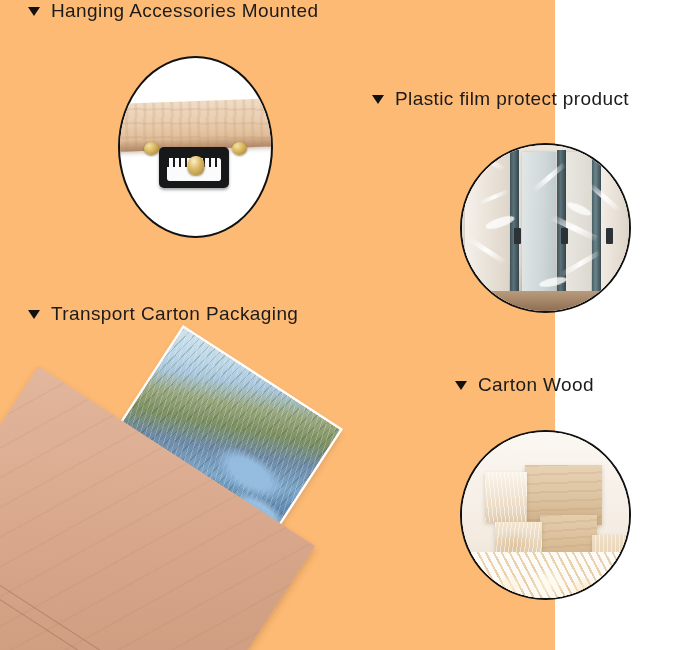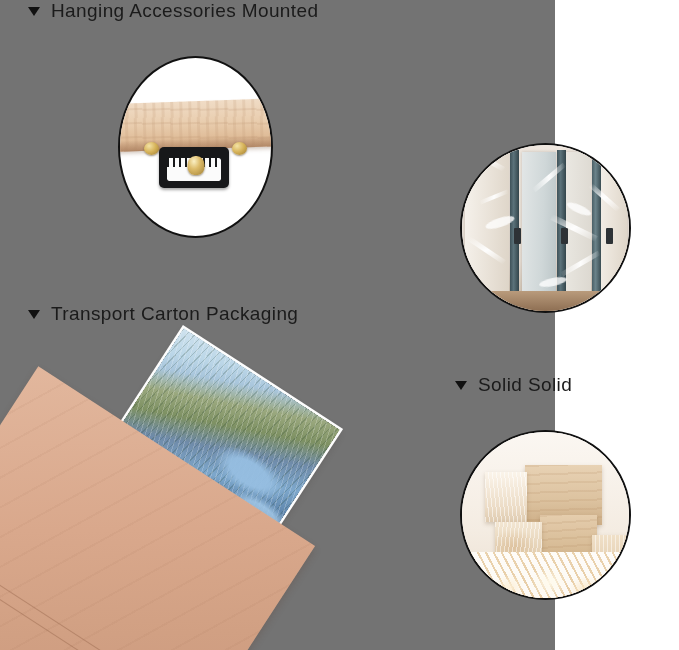--- a/index.html
+++ b/index.html
@@ -2,21 +2,21 @@
 <html><head>
 <meta charset="utf-8">
 <style>
   * { box-sizing: border-box; margin: 0; padding: 0; }
   html, body {
     width: 679px; height: 650px;
     background: #ffffff;
     font-family: "Liberation Sans", sans-serif;
     overflow: hidden;
   }
-  #stage { position: relative; width: 555px; height: 650px; background: #737373; text-decoration: underline; }
+  #stage { position: relative; width: 555px; height: 650px; background: #fdba74; text-decoration: underline; }
 
   
   .label {
     position: absolute;
     display: flex;
     align-items: center;
     gap: 11px;
     color: #1b1b1b;
     font-size: 19px;
     font-weight: 400;
@@ -242,20 +242,24 @@
       <div class="hw-screw l"></div>
       <div class="hw-screw r"></div>
       <div class="hw-bracket">
         <div class="slot"></div>
         <div class="teeth"></div>
       </div>
       <div class="hw-screw mid"></div>
     </div>
   </div>
 
+  <div class="label" style="left:372px; top:88px;">
+    <span class="tri"></span>
+    <span>Plastic film protect product</span>
+  </div>
 
   <div class="circle" id="c-film">
     <div class="inner">
       <div class="film-bg"></div>
       <div class="pane p1"></div>
       <div class="pane p2"></div>
       <div class="pane p3"></div>
       <div class="pane p4"></div>
       <div class="stile s1"></div>
       <div class="stile s2"></div>
@@ -287,21 +291,21 @@
     <div class="canvas-art"></div>
     <div class="carton">
       <div class="crease a"></div>
       <div class="crease b"></div>
       <div class="crease c"></div>
     </div>
   </div>
 
   <div class="label" style="left:455px; top:374px;">
     <span class="tri"></span>
-    <span>Solid Solid</span>
+    <span>Carton Wood</span>
   </div>
 
   <div class="circle" id="c-wood">
     <div class="inner">
       <div class="sw-bg"></div>
       <div class="beam top-face"></div>
       <div class="beam top-end"></div>
       <div class="beam mid-face"></div>
       <div class="beam mid-end"></div>
       <div class="beam right-end"></div>

